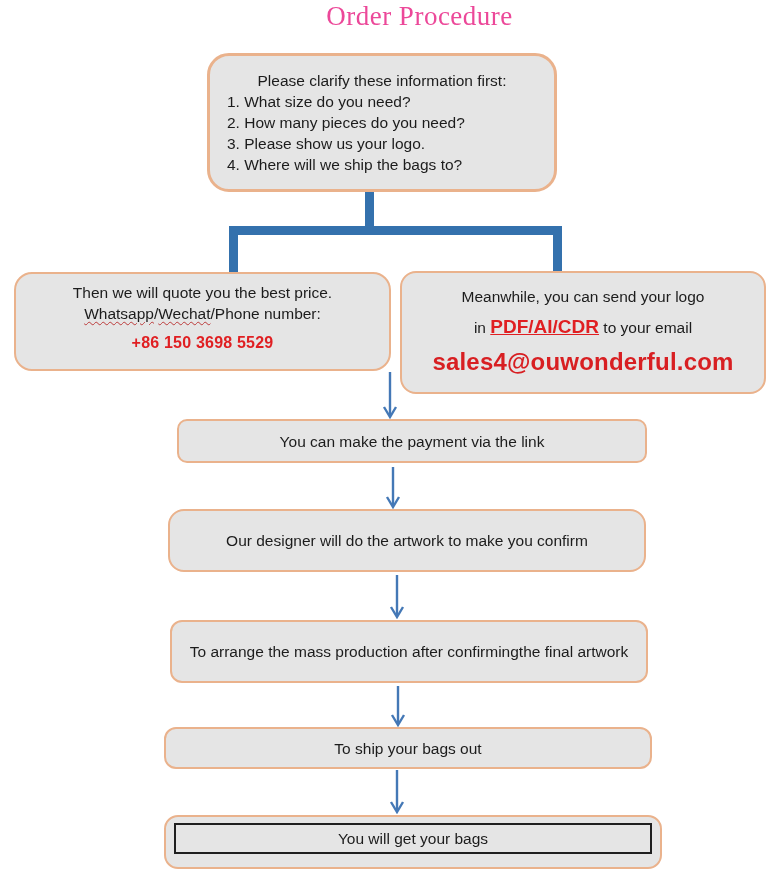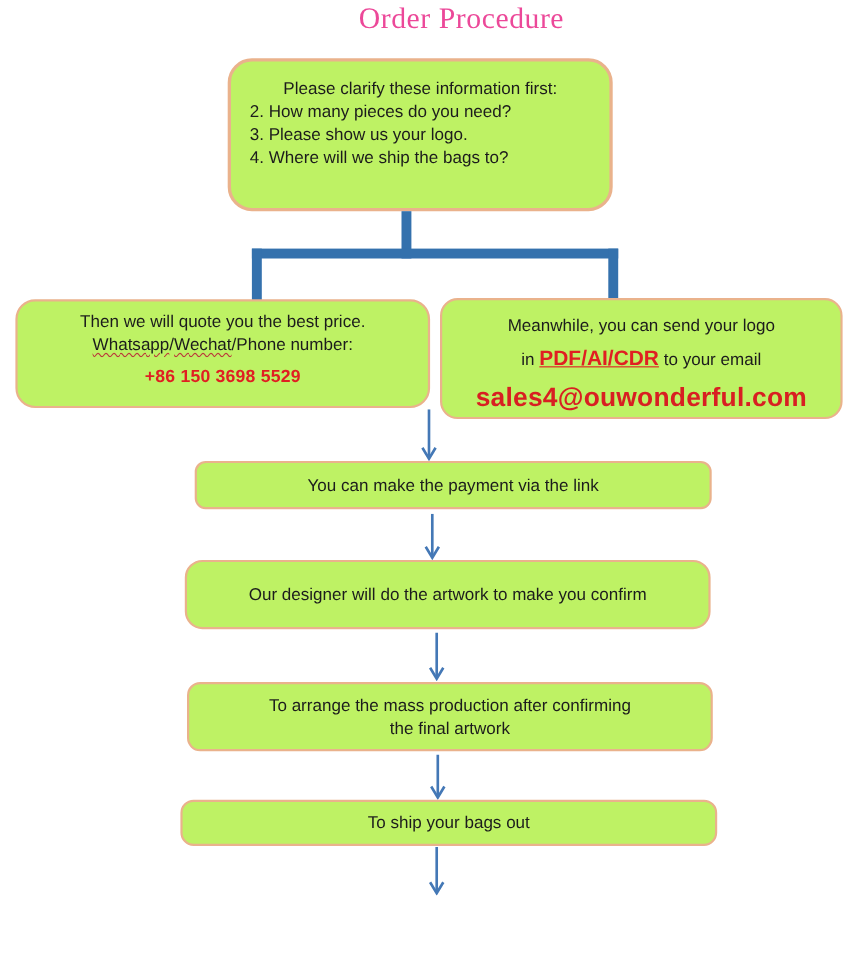--- a/index.html
+++ b/index.html
@@ -16,21 +16,21 @@
     text-align:center;
     font-family:"Liberation Serif","DejaVu Serif",serif;
     font-size:27px;font-weight:400;
     color:#ec4899;
     letter-spacing:0.5px;
     padding-left:28px;
   }
   .box{
     position:absolute;
     box-sizing:border-box;
-    background:#bef264;
+    background:#e5e5e5;
     border:2px solid #eab28c;
     text-align:center;
     font-size:15.5px;
     line-height:21px;
   }
   .box-clarify{
     left:207px;top:53px;width:350px;height:139px;
     border-width:3px;border-radius:22px;
     padding:14px 10px 0 17px;
     text-align:left;
@@ -47,21 +47,21 @@
     letter-spacing:0.2px;
   }
   .misspell{
     text-decoration-line:underline;
     text-decoration-style:wavy;
     text-decoration-color:#bb3a3a;
     text-decoration-thickness:1px;
     text-underline-offset:2px;
   }
   .box-logo{
-    left:400px;top:271px;width:366px;height:110px;
+    left:400px;top:271px;width:366px;height:123px;
     border-radius:16px;
     padding-top:13px;
   }
   .box-logo .line2{margin-top:9px;}
   .box-logo .formats{font-size:19px;font-weight:700;color:#e01f22;text-decoration:underline;}
   .box-logo .email{
     margin-top:13px;
     font-size:24px;font-weight:700;color:#d81f22;
     letter-spacing:0.2px;
   }
@@ -71,21 +71,21 @@
     display:flex;align-items:center;justify-content:center;
   }
   .box-artwork{
     left:168px;top:509px;width:478px;height:63px;
     border-radius:16px;
     display:flex;flex-direction:row;align-items:center;justify-content:center;
   }
   .box-production{
     left:170px;top:620px;width:478px;height:63px;
     border-radius:12px;
-    display:flex;flex-direction:column;align-items:center;justify-content:center;
+    display:flex;flex-direction:row;align-items:center;justify-content:center;
   }
   .box-ship{
     left:164px;top:727px;width:488px;height:42px;
     border-radius:12px;
     display:flex;align-items:center;justify-content:center;
   }
   .box-receive{
     left:164px;top:815px;width:498px;height:54px;
     border-radius:14px;
   }
@@ -104,20 +104,21 @@
 </style>
 </head>
 <body>
 
 <div class="canvas">
 
   <div class="page-title">Order Procedure</div>
 
   <div class="box box-clarify">
     <div class="heading">Please clarify these information first:</div>
+    <div>1. What size do you need?</div>
     <div>2. How many pieces do you need?</div>
     <div>3. Please show us your logo.</div>
     <div>4. Where will we ship the bags to?</div>
   </div>
 
   <div class="conn conn-stem"></div>
   <div class="conn conn-hbar"></div>
   <div class="conn conn-ldrop"></div>
   <div class="conn conn-rdrop"></div>
 
@@ -178,14 +179,19 @@
     <div>To ship your bags out</div>
   </div>
 
   <div class="arrow" style="left:389px;top:770px;">
     <svg width="16" height="44" viewBox="0 0 16 44">
       <line x1="8" y1="0" x2="8" y2="40" stroke="#4478b6" stroke-width="2.4"></line>
       <path d="M2 32 L8 42 L14 32" fill="none" stroke="#4478b6" stroke-width="2.4"></path>
     </svg>
   </div>
 
+  <div class="box box-receive">
+    <div class="inner">
+      <div>You will get your bags</div>
+    </div>
+  </div>
 
 </div>
 
 </body></html>

